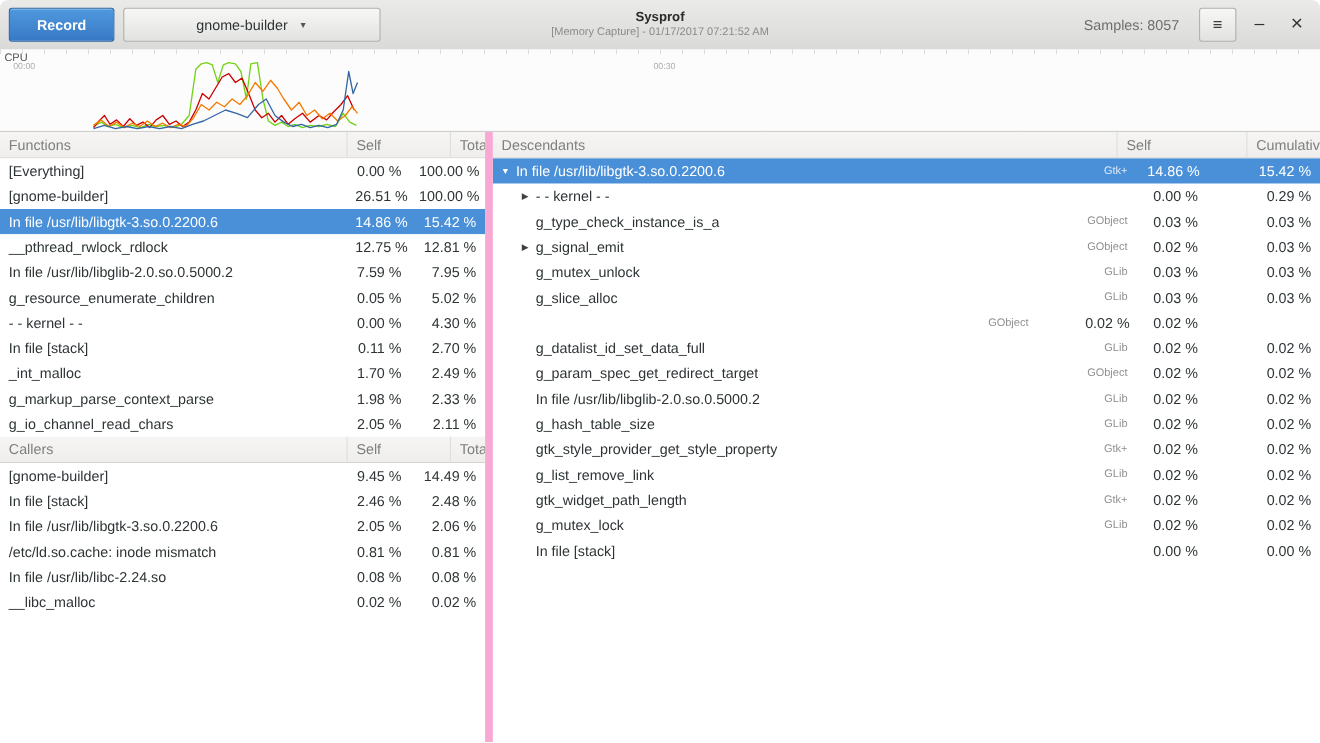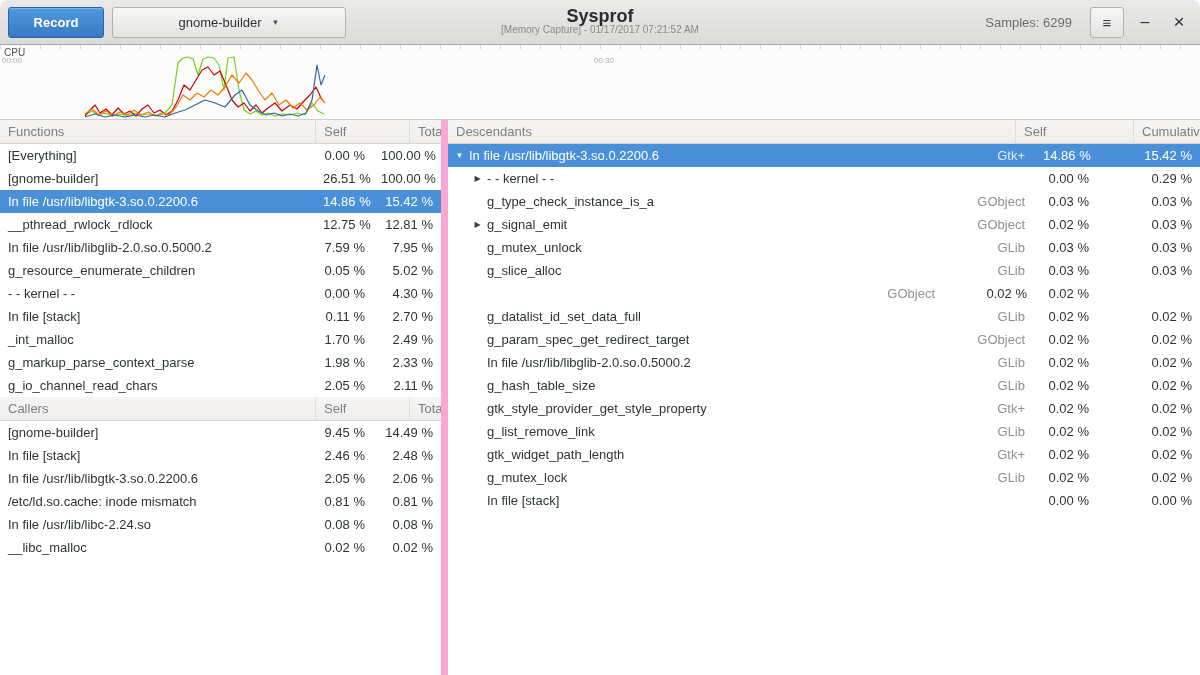--- a/index.html
+++ b/index.html
@@ -10,34 +10,34 @@
   
   .headerbar{flex:0 0 45px;height:45px;display:flex;align-items:center;gap:8px;padding:0 8px;
     background:linear-gradient(#eaeae9,#dadad8);border-bottom:1px solid #a5a5a3;position:relative;border-radius:7px 7px 0 0;}
   .btn{height:31px;border:1px solid #b2b2af;border-radius:3px;background:linear-gradient(#f7f7f6,#e2e2e0);
     font-family:inherit;font-size:13px;color:#2e3436;cursor:default;display:flex;align-items:center;justify-content:center;}
   .record-btn{width:96px;font-weight:bold;color:#fff;border:1px solid var(--rec-border,#2a66a8);
     background:linear-gradient(var(--rec-top,#4f99de),var(--rec-bot,#3879c5));box-shadow:inset 0 1px 0 rgba(255,255,255,.25);}
   .process-dropdown{width:234px;gap:10px;}
   .caret{font-size:8px;color:#555;}
   .titlebox{position:absolute;left:50%;top:50%;transform:translate(-50%,-50%);text-align:center;pointer-events:none;}
-  .title{font-weight:bold;font-size:18px;color:#2b2b2b;line-height:15px;}
+  .title{font-weight:bold;font-size:12px;color:#2b2b2b;line-height:15px;}
   .subtitle{font-size:10px;color:#8a8a88;line-height:12px;}
   .samples{margin-left:auto;color:#6e6e6c;font-size:13px;padding-right:10px;}
   .menu-btn{width:34px;font-size:15px;color:#3c3c3c;}
   .win-btn{width:26px;height:26px;background:none;border:none;font-size:16px;color:#2e3436;display:flex;align-items:center;justify-content:center;}
   .close-glyph{font-size:19px;line-height:16px;}
 
   
   .cpu-area{flex:0 0 75px;height:75px;position:relative;background:#fcfcfc;border-bottom:1px solid #cfcfce;}
   .cpu-ticks{position:absolute;top:0;left:0;right:0;height:4px;
     background:repeating-linear-gradient(to right,#d9d9d7 0 1px,transparent 1px 20px);}
   .cpu-label{position:absolute;top:2px;left:4px;font-size:10px;color:#50504e;}
   .time-label{position:absolute;top:11px;font-size:8px;color:#ababa9;}
-  .time-start{left:2px;}
+  .time-start{left:12px;}
   .time-mid{left:594px;}
   .cpu-svg{position:absolute;left:0;top:0;width:1200px;height:75px;}
 
   
   .main{flex:1;display:flex;min-height:0;background:#fff;}
   .left-pane{flex:0 0 448px;width:448px;border-right:7px solid #f9a8d4;display:flex;flex-direction:column;overflow:hidden;}
   .right-pane{flex:1;display:flex;flex-direction:column;overflow:hidden;}
 
   .thead{flex:0 0 24px;height:24px;display:grid;align-items:stretch;background:linear-gradient(#f6f5f4,#efeeec);
     border-bottom:1px solid #d5d4d2;color:#7d807e;}
@@ -48,21 +48,21 @@
   .th:first-child{border-left:none;}
   .th.sortable{display:flex;justify-content:space-between;align-items:center;padding-right:6px;margin-left:36px;}
   .sort-arrow{font-size:7px;color:#4a4a49;transform:scaleX(1.3);}
 
   .tbody{display:block;}
   .row{height:23px;display:grid;align-items:center;background:#fff;}
   .cell{padding:0 8px;line-height:23px;white-space:nowrap;overflow:hidden;font-size:13px;color:#2e3436;}
   .num{text-align:right;}
   .row.selected{background:var(--selection,#4a90d9);}
   .row.selected .cell{color:#ffffff;}
-  .lib{font-size:13px;color:#8f918f;text-align:right;padding-right:10px;}
+  .lib{font-size:10px;color:#8f918f;text-align:right;padding-right:10px;}
   .row.selected .lib{color:#dce9f7;}
   .namecell{display:flex;align-items:center;gap:3px;}
   .expander{display:inline-block;width:13px;font-size:8px;color:#3f3f3e;text-align:center;flex:0 0 13px;}
   .row.selected .expander{color:#fff;}
   .fname{overflow:hidden;white-space:nowrap;}
 </style>
 </head>
 <body>
 
 <div class="window">
@@ -70,21 +70,21 @@
   <header class="headerbar">
     <button class="btn record-btn">Record</button>
     <button class="btn process-dropdown">
       <span>gnome-builder</span>
       <span class="caret">▼</span>
     </button>
     <div class="titlebox">
       <div class="title">Sysprof</div>
       <div class="subtitle">[Memory Capture] - 01/17/2017 07:21:52 AM</div>
     </div>
-    <div class="samples">Samples: 6299</div>
+    <div class="samples">Samples: 8057</div>
     <button class="btn menu-btn">
       <span>≡</span>
     </button>
     <button class="win-btn">
       <span>–</span>
     </button>
     <button class="win-btn">
       <span class="close-glyph">×</span>
     </button>
   </header>

